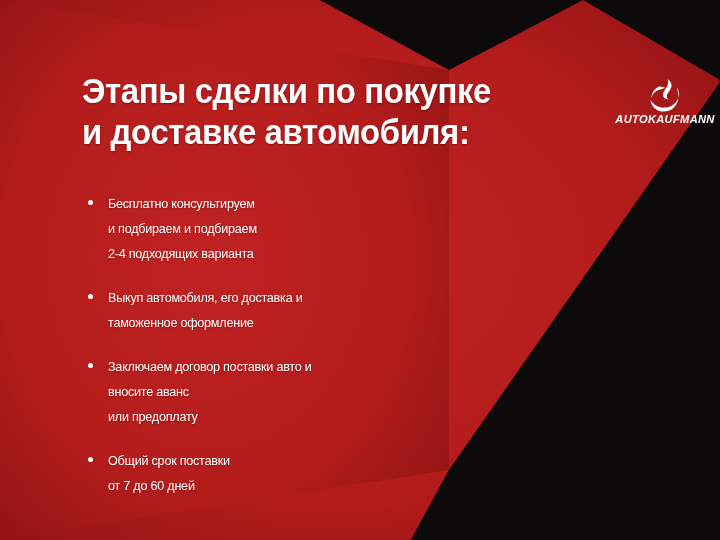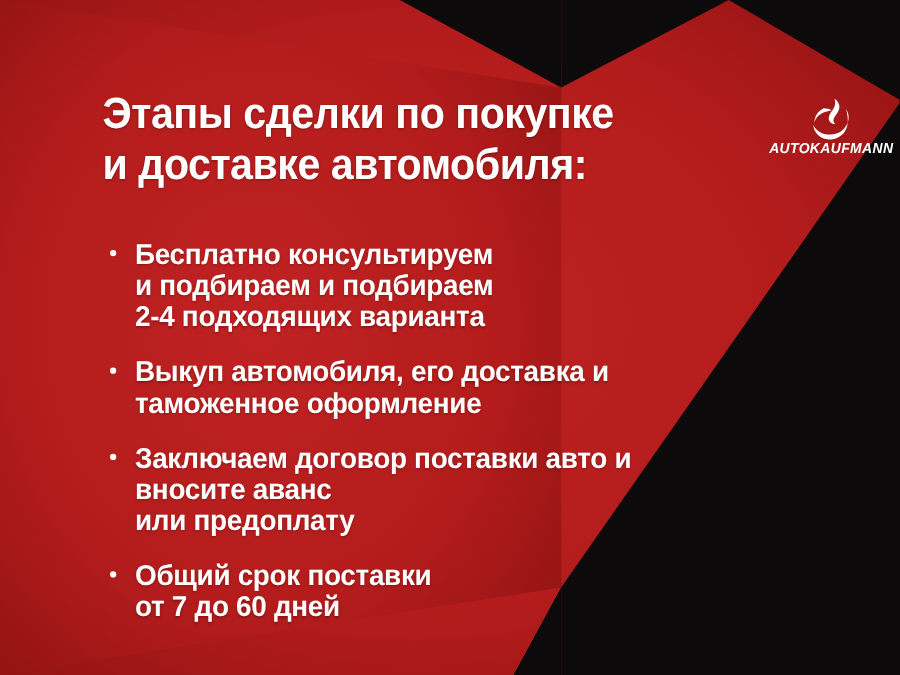--- a/index.html
+++ b/index.html
@@ -85,22 +85,22 @@
     position: absolute;
     left: 2px;
     top: 9px;
     width: 5px;
     height: 5px;
     border-radius: 50%;
     background: #ffffff;
   }
   .bullet-lines {
     font-family: "Liberation Sans", sans-serif;
-    font-weight: bold;
-    font-size: 23px;
+    font-weight: normal;
+    font-size: 13px;
     line-height: 25px;
     color: #ffffff;
     letter-spacing: -0.25px;
     text-shadow: 0 1px 2px rgba(0,0,0,0.25);
   }
   .bullet-lines > span {
     display: block;
     white-space: nowrap;
     transform: scaleX(0.97);
     transform-origin: left center;

